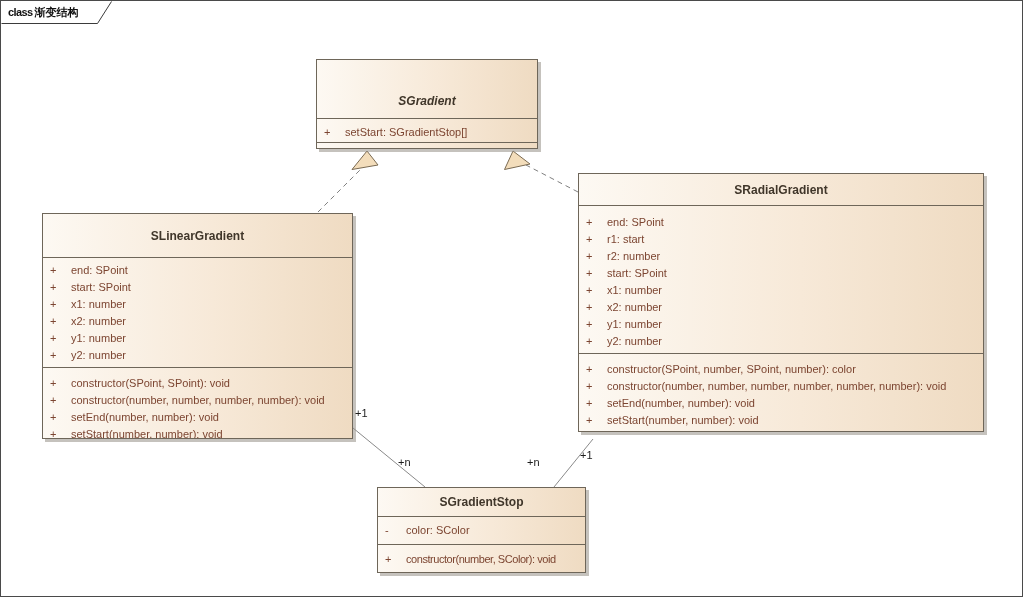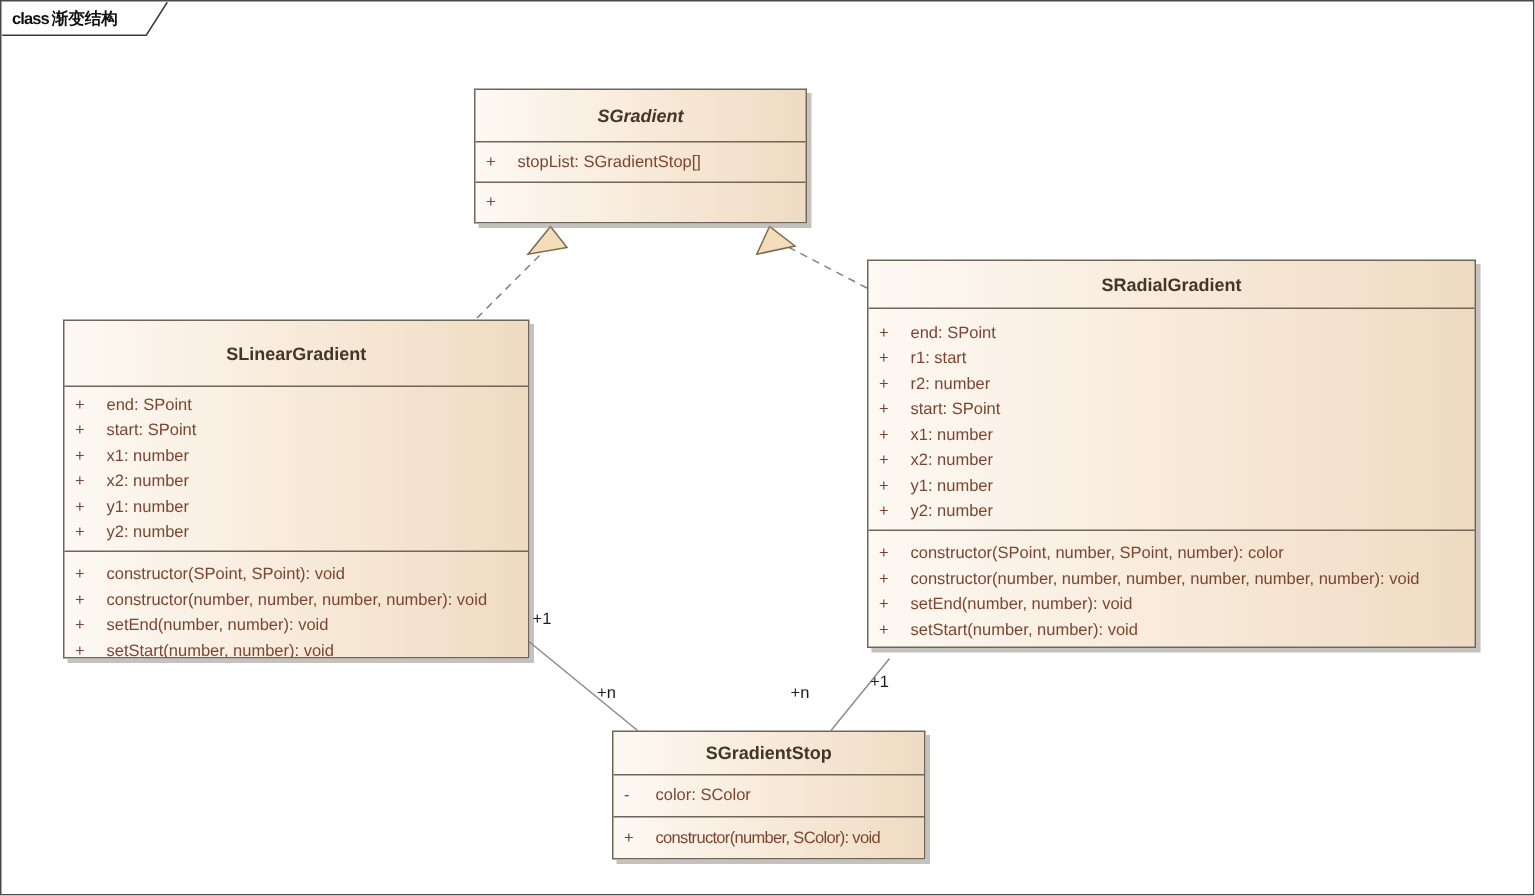--- a/index.html
+++ b/index.html
@@ -23,21 +23,21 @@
     position:absolute; display:flex; flex-direction:column; box-sizing:border-box;
     background:linear-gradient(to right, #fdf9f3 0%, #f7e9d8 55%, #efdbc2 100%);
     border:1px solid #6e6659;
     box-shadow:3px 3px 0 rgba(150,144,135,0.55);
   }
   .cls-title {
     display:flex; align-items:center; justify-content:center; flex:0 0 auto;
     font-size:12px; font-weight:bold; color:#40362a;
     border-bottom:1px solid #6e6659; box-sizing:border-box;
   }
-  .uml-class.abstract .cls-title { font-style:italic; }
+  .uml-class.abstract .cls-title { font-style:italic;margin-top:24px; }
   .compartment { box-sizing:border-box; overflow:hidden; }
   .compartment.attrs { border-bottom:1px solid #6e6659; }
   .member-row { height:17px; line-height:17px; font-size:11px; color:#7c4531;
     white-space:nowrap; display:flex; }
   .member-row .vis { flex:0 0 21px; padding-left:7px; box-sizing:content-box; }
   .member-row .mtext { flex:1 1 auto; }
   .tight .member-row .mtext { letter-spacing:-0.45px; }
 
   
   #cls-sgradient        { left:315px; top:58px;  width:222px; height:90px; }
@@ -48,21 +48,21 @@
   #cls-slineargradient  { left:41px;  top:212px; width:311px; height:226px; }
   #cls-slineargradient .cls-title { height:44px; }
   #cls-slineargradient .attrs { height:110px; padding-top:4px; }
   #cls-slineargradient .ops   { flex:1; padding-top:7px; }
 
   #cls-sradialgradient  { left:577px; top:172px; width:406px; height:259px; }
   #cls-sradialgradient .cls-title { height:32px; }
   #cls-sradialgradient .attrs { height:148px; padding-top:8px; }
   #cls-sradialgradient .ops   { flex:1; padding-top:7px; }
 
-  #cls-sgradientstop    { left:407px; top:486px; width:209px; height:86px; }
+  #cls-sgradientstop    { left:376px; top:486px; width:209px; height:86px; }
   #cls-sgradientstop .cls-title { height:29px; }
   #cls-sgradientstop .attrs { height:28px; padding-top:5px; }
   #cls-sgradientstop .ops   { flex:1; padding-top:6px; }
 
   
   .mult-label { position:absolute; font-size:11px; color:#1c1c1c; white-space:nowrap; }
   #mult-0 { left:354px; top:406px; }
   #mult-1 { left:397px; top:455px; }
   #mult-2 { left:526px; top:455px; }
   #mult-3 { left:579px; top:448px; }
@@ -91,21 +91,21 @@
     <div id="frame-tab-text">
       <span class="kw">class</span><span>渐变结构</span>
     </div>
   </div>
 
   <div id="cls-sgradient" class="uml-class abstract">
     <div class="cls-title">SGradient</div>
     <div class="compartment attrs">
         <div class="member-row">
           <span class="vis">+</span>
-          <span class="mtext">stopList: SGradientStop[]</span>
+          <span class="mtext">setStart: SGradientStop[]</span>
         </div>
       </div>
     <div class="compartment ops tight">
         <div class="member-row">
           <span class="vis">+</span>
         </div>
       </div>
   </div>
 
   <div id="cls-slineargradient" class="uml-class">

